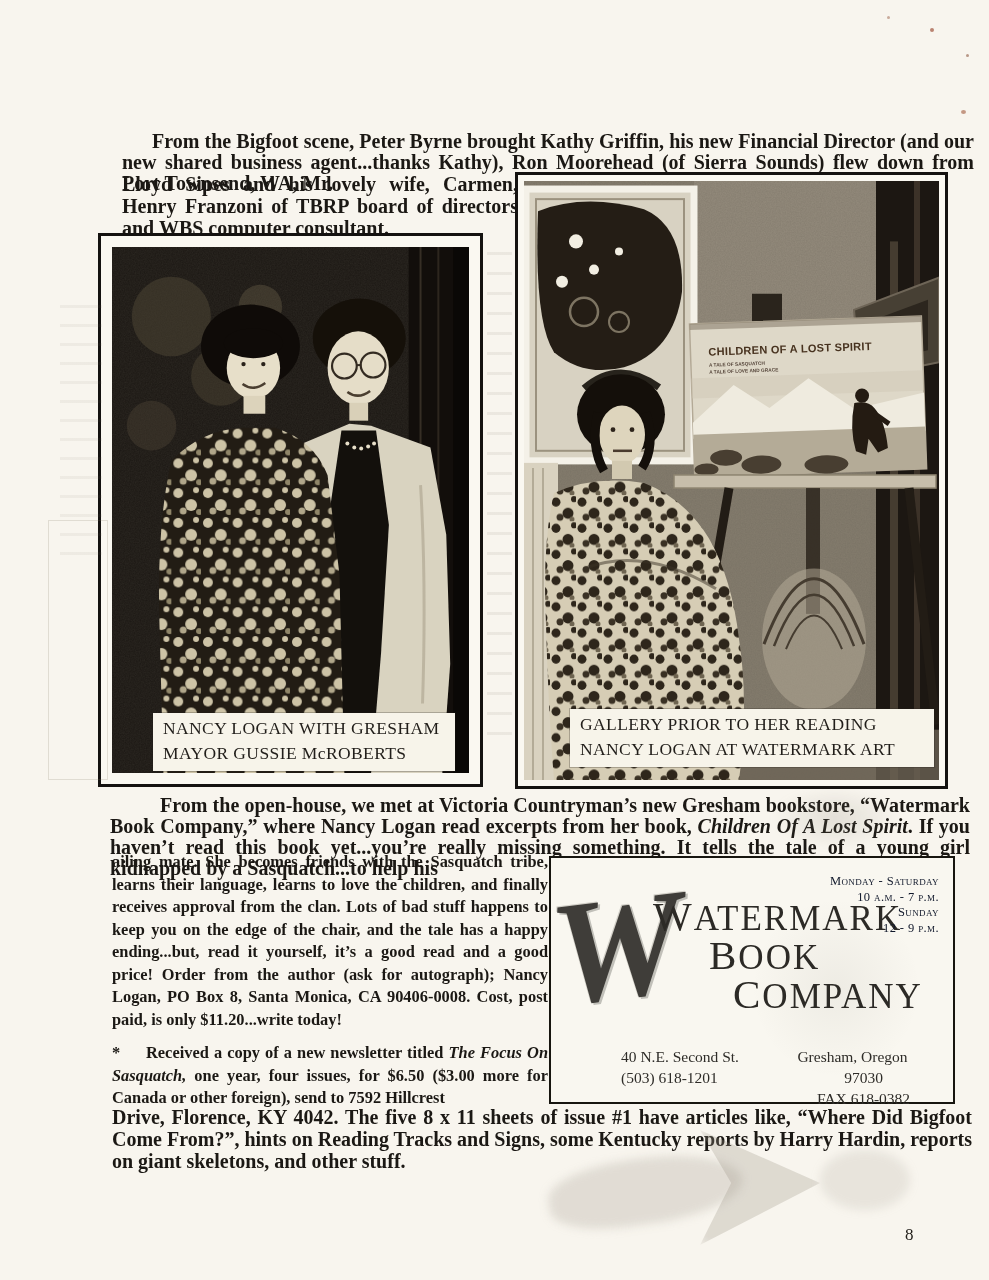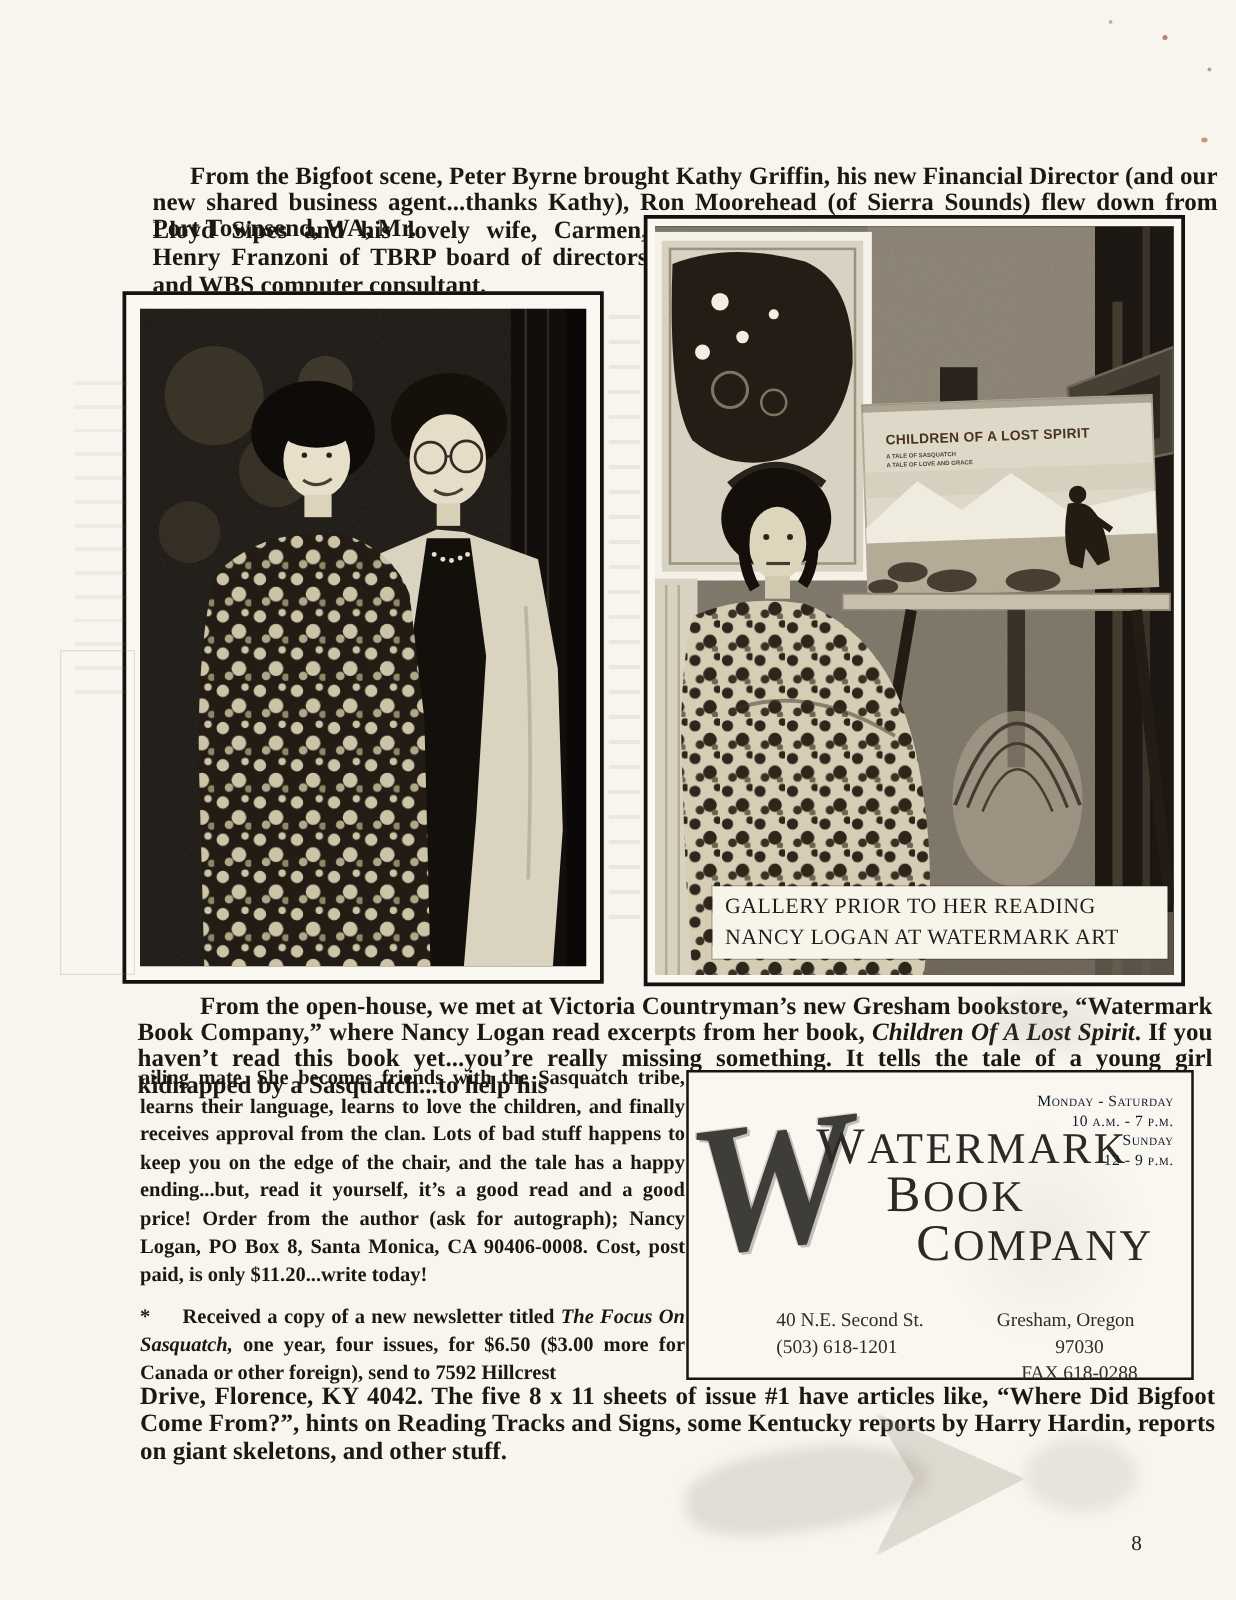--- a/index.html
+++ b/index.html
@@ -215,20 +215,24 @@
         <ellipse cx="140" cy="100" rx="50" ry="42" fill="#0f0b08"></ellipse>
         <ellipse cx="143" cy="122" rx="27" ry="31" fill="#e7dfc9"></ellipse>
         <ellipse cx="143" cy="97" rx="30" ry="15" fill="#0f0b08"></ellipse>
         <circle cx="133" cy="118" r="2.2" fill="#2a221a"></circle>
           <circle cx="153" cy="118" r="2.2" fill="#2a221a"></circle>
         <path d="M132,138 Q143,146 155,137" fill="none" stroke="#4a3e30" stroke-width="2.5"></path>
         <rect x="133" y="150" width="22" height="18" fill="#dcd3bb"></rect>
         <path d="M60,215 Q90,185 130,182 L165,182 Q205,195 218,230 L230,330 L235,530 L52,530 L48,380 Q45,280 60,215 Z" fill="url(#floralDark)"></path>
       </svg>
     </div>
+    <div class="caption" style="left:52px;top:477px;width:282px;">
+      <span>NANCY LOGAN WITH GRESHAM</span>
+      <span>MAYOR GUSSIE McROBERTS</span>
+    </div>
   </div>
 
   <div class="bodytext indent50" style="left:110px;top:795px;width:860px;">
     <span>From the open-house, we met at Victoria Countryman’s new Gresham bookstore, “Watermark Book Company,” where Nancy Logan read excerpts from her book, </span><span class="ital">Children Of A Lost Spirit</span><span>.  If you haven’t read this book yet...you’re really missing something.  It tells the tale of a young girl kidnapped by a Sasquatch...to help his</span>
   </div>
 
   <div class="colstack" style="left:112px;top:851px;width:436px;">
     <p>
       <span>ailing mate.  She becomes friends with the Sasquatch tribe, learns their language, learns to love the children, and finally receives approval from the clan.  Lots of bad stuff happens to keep you on the edge of the chair, and the tale has a happy ending...but, read it yourself, it’s a good read and a good price!  Order from the author (ask for autograph); Nancy Logan, PO Box 8, Santa Monica, CA 90406-0008.  Cost, post paid, is only $11.20...write today!</span>
     </p>
@@ -255,21 +259,21 @@
       <div>Sunday</div>
       <div>12 - 9 p.m.</div>
     </div>
     <div class="adaddr">
       <div class="colL">
         <div>40 N.E. Second St.</div>
         <div>(503) 618-1201</div>
       </div>
       <div class="colR">
         <div><span>Gresham, Oregon</span><span class="zipgap"></span><span>97030</span></div>
-        <div>FAX 618-0288</div>
+        <div>FAX 618-0382</div>
       </div>
     </div>
   </div>
 
   <div class="ghost" style="left:48px;top:520px;width:58px;height:258px;border:1px solid rgba(130,120,100,.20);"></div>
   <div class="ghost" style="left:60px;top:305px;width:42px;height:255px;background:repeating-linear-gradient(to bottom, rgba(120,110,95,.08) 0 3px, transparent 3px 19px);"></div>
   <div class="ghost" style="left:487px;top:252px;width:25px;height:500px;background:repeating-linear-gradient(to bottom, rgba(120,110,95,.10) 0 3px, transparent 3px 20px);"></div>
   <div class="ghost" style="left:770px;top:786px;width:130px;height:64px;background:radial-gradient(ellipse at center, rgba(140,135,120,.20), transparent 70%);filter:blur(3px);"></div>
   <div class="ghost" style="left:548px;top:1158px;width:195px;height:66px;border-radius:50% 60% 55% 45%;background:rgba(151,144,129,.24);filter:blur(5px);transform:rotate(-8deg);"></div>
   <div class="ghost" style="left:700px;top:1130px;width:120px;height:115px;background:rgba(155,148,133,.28);clip-path:polygon(0 0, 100% 46%, 0 100%, 26% 46%);filter:blur(4px);"></div>

